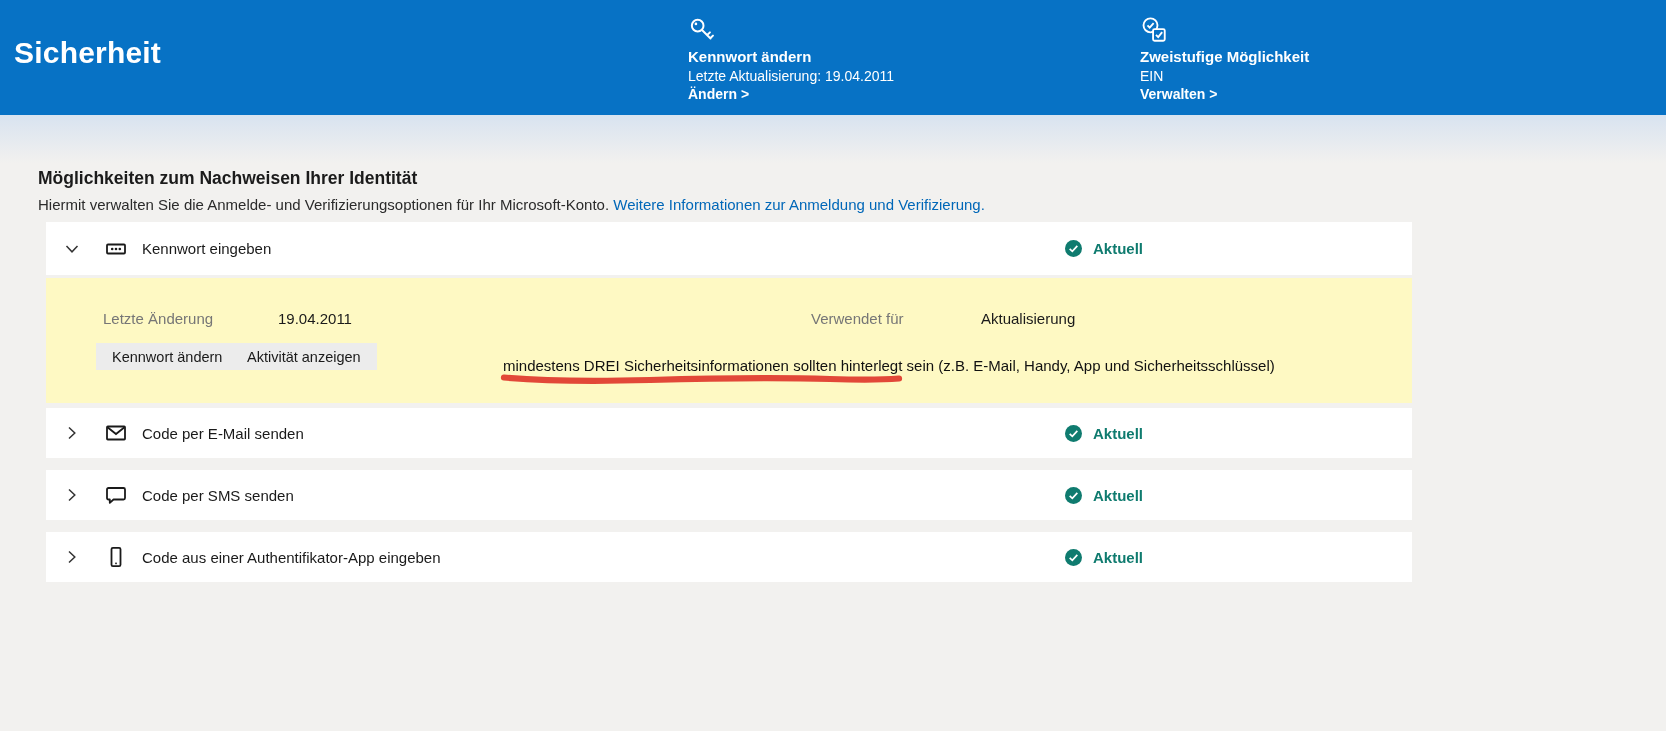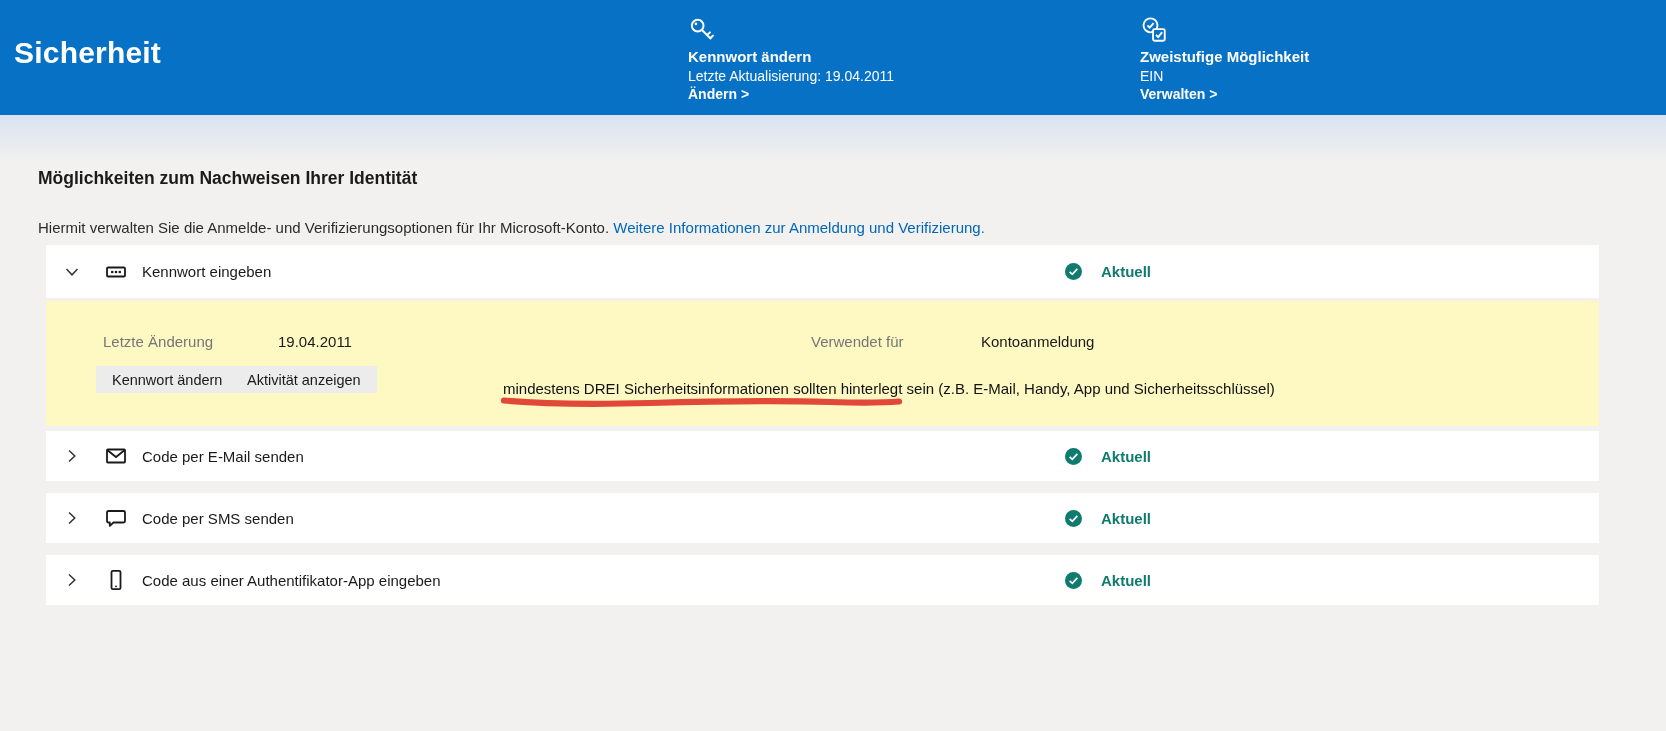--- a/index.html
+++ b/index.html
@@ -47,50 +47,50 @@
 
   
   .content { padding: 5px 0 0 0; }
   .section-heading {
     margin: 0 0 0 38px;
     font-size: 17.5px;
     font-weight: 700;
     color: #1b1b1b;
   }
   .intro {
-    margin: 30px 0 0 38px;
+    margin: 7px 0 0 38px;
     font-size: 15px;
     color: #2b2b2b;
   }
   .intro a {
     color: #0067b8;
     text-decoration: none;
     cursor: pointer;
   }
 
-  .cards { margin: 9px 0 12px 46px; width: 1553px; }
+  .cards { margin: 9px 0 12px 46px; width: 1366px; }
 
   .card-row {
     position: relative;
     display: flex;
     align-items: center;
     height: 50px;
     background: #fff;
     margin-bottom: 12px;
   }
   .card-row.first { height: 53px; margin-bottom: 3px; }
   .chev { width: 16px; height: 16px; margin-left: 18px; flex: 0 0 auto; cursor: pointer; }
   .row-icon { width: 24px; height: 24px; margin-left: 24px; flex: 0 0 auto; }
   .row-label { margin-left: 14px; font-size: 15px; color: #1a1a1a; }
   .status-badge {
     position: absolute;
     left: 1019px;
     display: flex;
     align-items: center;
-    gap: 19px;
+    gap: 11px;
   }
   .status-badge .status-text {
     font-size: 15px;
     font-weight: 700;
     color: #0f7b6f;
   }
 
   
   .details {
     position: relative;
@@ -216,21 +216,21 @@
           <path d="M4.4 8.3 L6.9 10.7 L11.6 5.5" stroke="#fff" stroke-width="1.6" fill="none"></path>
         </svg>
         <span class="status-text">Aktuell</span>
       </span>
     </div>
 
     <div class="details">
       <span class="d-label d-last-change-label">Letzte Änderung</span>
       <span class="d-value d-last-change-value">19.04.2011</span>
       <span class="d-label d-used-for-label">Verwendet für</span>
-      <span class="d-value d-used-for-value">Kontoanmeldung</span>
+      <span class="d-value d-used-for-value">Aktualisierung</span>
       <button class="d-btn change">Kennwort ändern</button>
       <button class="d-btn activity">Aktivität anzeigen</button>
 
       <span class="annotation-text">mindestens DREI Sicherheitsinformationen sollten hinterlegt sein (z.B. E-Mail, Handy, App und Sicherheitsschlüssel)</span>
       <svg class="annotation-underline" viewBox="0 0 404 16">
         <path d="M4 6.5 Q 60 11.5 150 9 Q 260 6 330 8 Q 375 9.5 399 7.5" stroke="#e0382d" stroke-width="6.2" fill="none" stroke-linecap="round" opacity="0.92"></path>
       </svg>
     </div>
 
     <div class="card-row">

